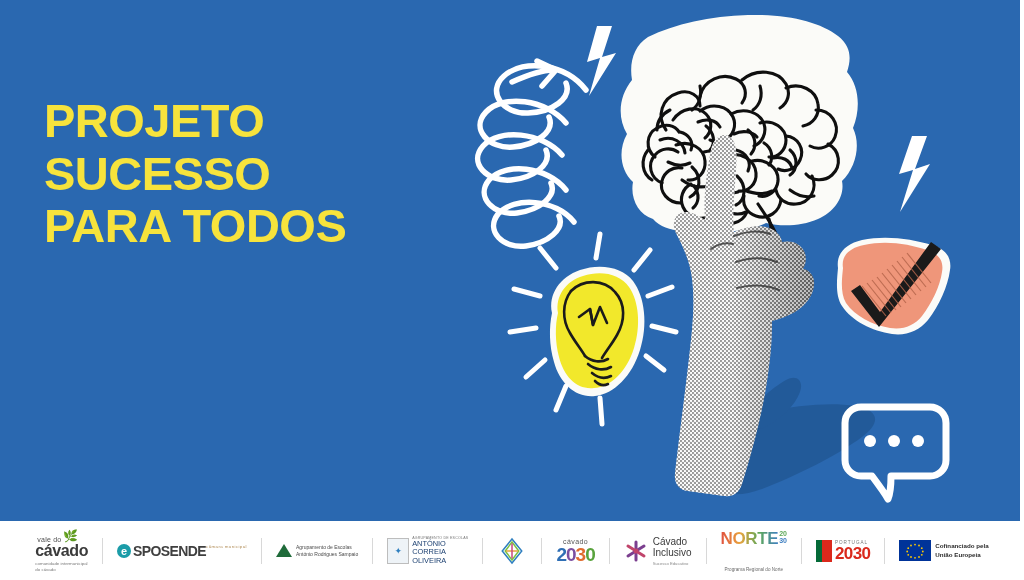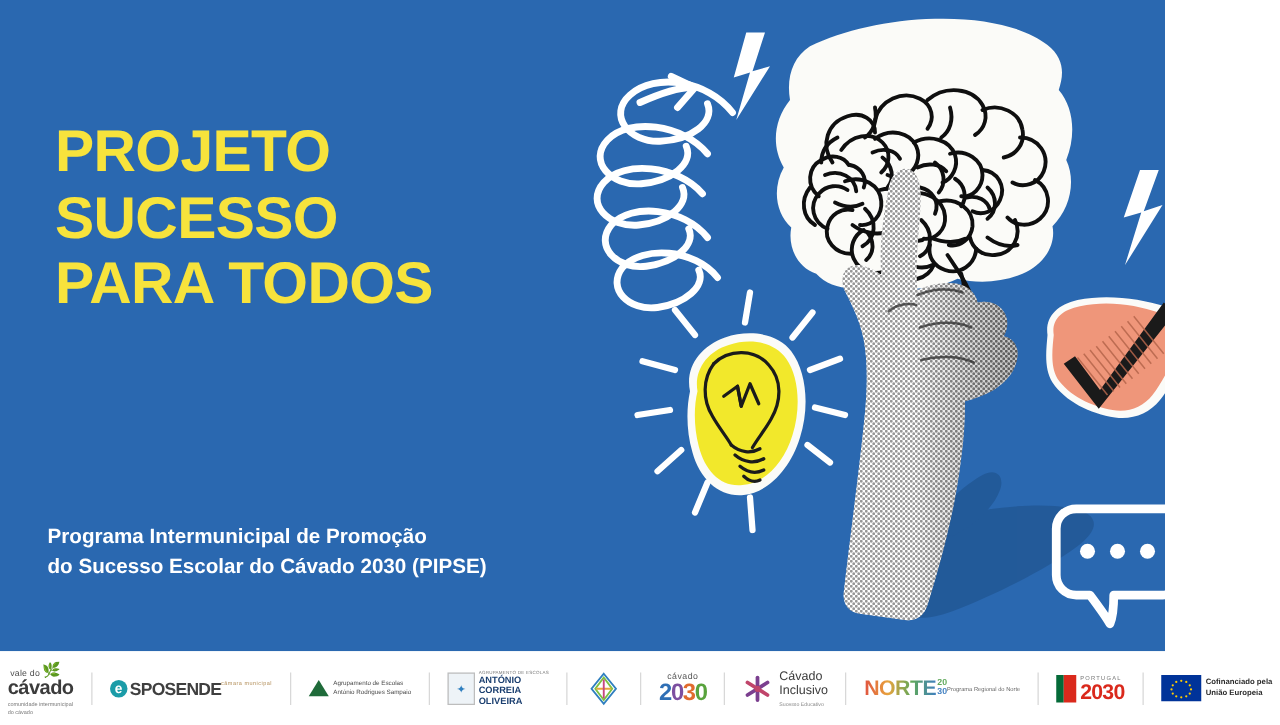--- a/index.html
+++ b/index.html
@@ -12,21 +12,21 @@
   #banner {
     position:relative;
     width:1024px;
     height:580px;
     overflow:hidden;
   }
   
   #hero {
     position:absolute;
     left:0; top:0;
-    width:932px; height:521px;
+    width:1020px; height:521px;
     background:#2a68b0;
     overflow:hidden;
   }
   
   #headline {
     position:absolute;
     left:44px; top:95px;
     color:#f7e33c;
     font-size:47px;
     font-weight:bold;
@@ -80,39 +80,39 @@
   .l-ars .tri { width:0;height:0;border-left:8px solid transparent;border-right:8px solid transparent;
                 border-bottom:13px solid #1f6b3a; }
   .l-ars .t { font-size:5px; color:#4a4a4a; line-height:1.35; white-space:pre-line; }
 
   
   .l-aco { gap:3px; }
   .l-aco .crest { width:22px;height:26px;border:1px solid #bdbdbd;background:#eef3f7;
                   display:flex;align-items:center;justify-content:center;font-size:9px;color:#2f7fbf; }
   .l-aco .w { display:flex; flex-direction:column; }
   .l-aco .h { font-size:3.6px; color:#777; letter-spacing:.2px; }
-  .l-aco .n { font-size:7.4px; font-weight:bold; color:#1b3f70; line-height:1.12; white-space:pre-line; }
+  .l-aco .n { font-size:7.4px; font-weight:normal; color:#1b3f70; line-height:1.12; white-space:pre-line; }
 
   
   .l-crest .mark { width:30px; height:30px; }
 
   
   .l-c30 { flex-direction:column; align-items:center; justify-content:center; }
   .l-c30 .top { font-size:7px; color:#555; letter-spacing:.4px; }
   .l-c30 .num { font-size:19px; font-weight:bold; line-height:1; letter-spacing:-1px; }
   .l-c30 .d1{color:#2f6fb5;} .l-c30 .d2{color:#7c4fa0;} .l-c30 .d3{color:#e06b2e;} .l-c30 .d4{color:#59a33d;}
 
   
   .l-inc { gap:5px; }
   .l-inc .w { display:flex; flex-direction:column; }
   .l-inc .n { font-size:10px; color:#3a3a3a; line-height:1.15; white-space:pre-line; }
   .l-inc .s { font-size:4.2px; color:#8a8a8a; margin-top:2px; }
 
   
-  .l-nor { flex-direction:row; align-items:center; justify-content:flex-start; }
+  .l-nor { flex-direction:column; align-items:center; justify-content:space-between; }
   .l-nor .row { display:flex; align-items:center; gap:1px; }
   .l-nor .n { font-size:17px; font-weight:bold; letter-spacing:-.4px; line-height:1; }
   .l-nor .yy { display:flex; flex-direction:column; font-size:7px; font-weight:bold; line-height:.95; }
   .l-nor .s { font-size:4.6px; color:#6a6a6a; margin-top:2px; }
 
   
   .l-pt { gap:3px; }
   .l-pt .flag { width:16px;height:22px;display:flex; }
   .l-pt .fg{width:6px;background:#046a38;} .l-pt .fr{width:10px;background:#da291c;}
   .l-pt .w { display:flex; flex-direction:column; }
@@ -327,22 +327,20 @@
           <circle cx="870" cy="441" r="6" fill="#ffffff"></circle>
           <circle cx="894" cy="441" r="6" fill="#ffffff"></circle>
           <circle cx="918" cy="441" r="6" fill="#ffffff"></circle>
         </g>
       </svg>
     </div>
 
     <div id="headline">PROJETO
 SUCESSO
 PARA TODOS</div>
-    <div id="subtitle">Programa Intermunicipal de Promoção
-do Sucesso Escolar do Cávado 2030 (PIPSE)</div>
   </div>
 
   <div id="logobar">
 
     <div class="logo l-vale">
       <div style="display:flex;align-items:flex-end;gap:2px;">
         <span class="top">vale do</span>
         <span class="leaf">🌿</span>
       </div>
       <div class="mid">cávado</div>

